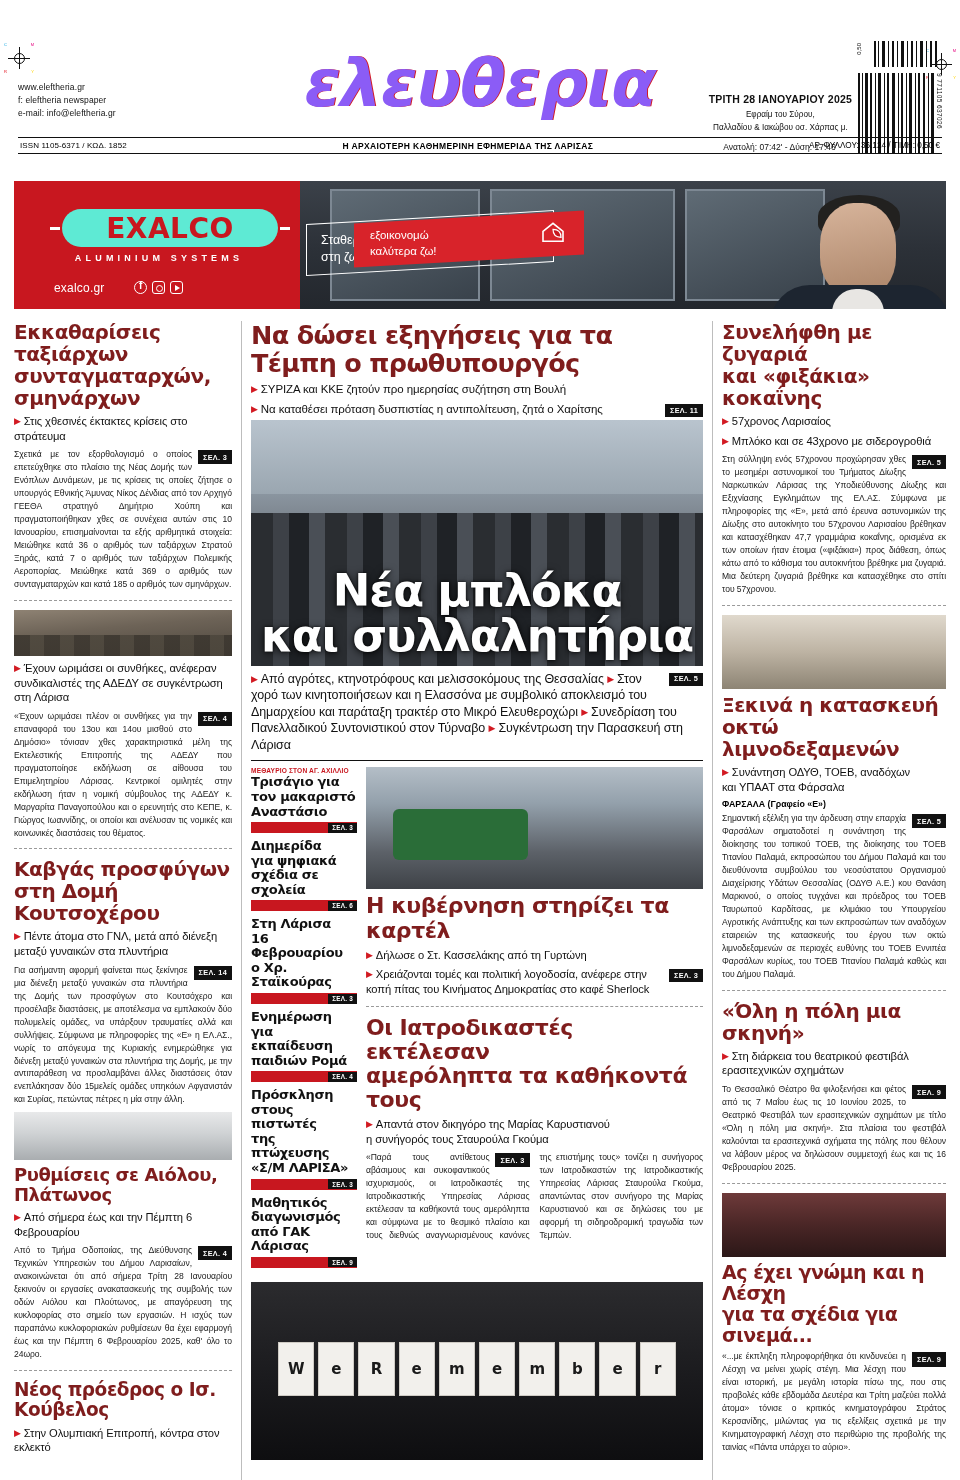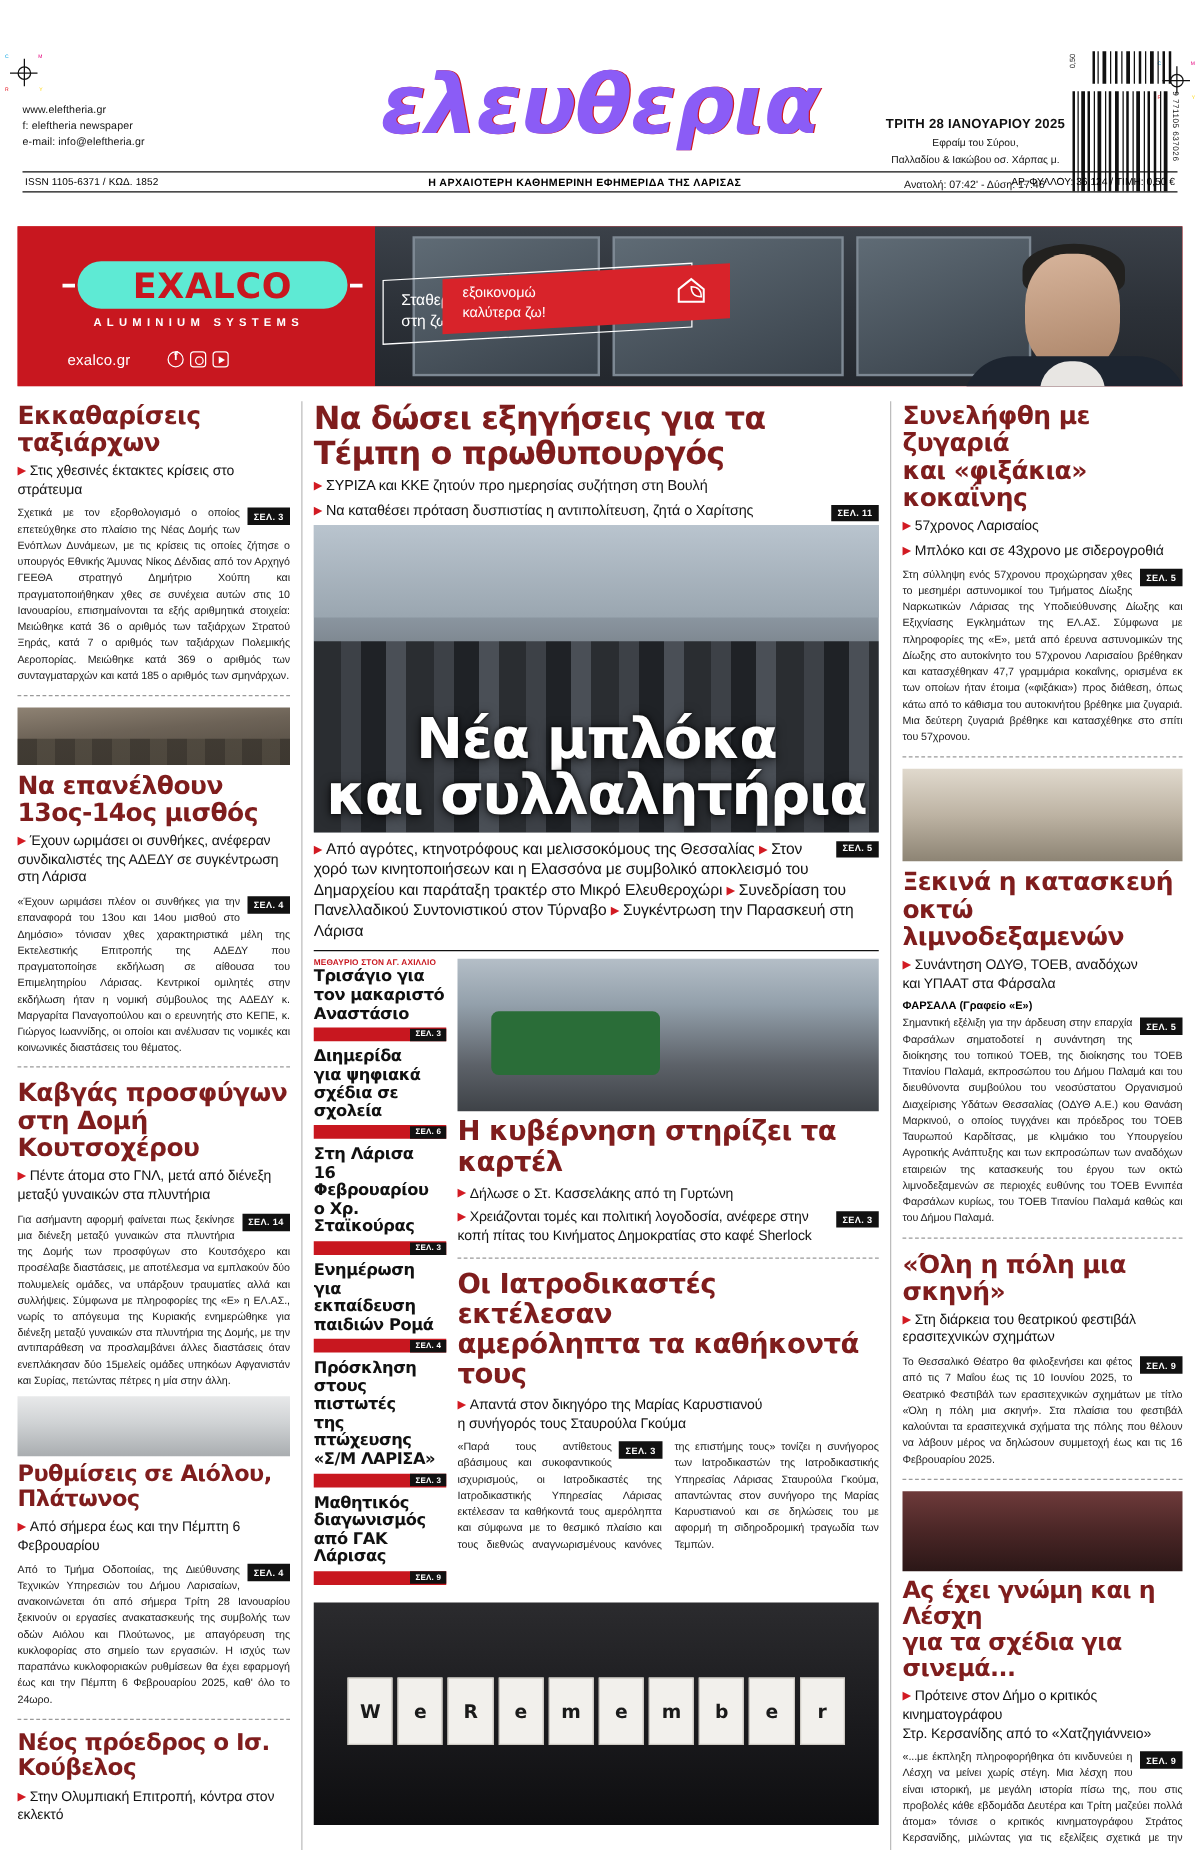--- a/index.html
+++ b/index.html
@@ -418,37 +418,34 @@
     </div>
   </div>
 
   <div class="cols">
 
     <div class="col col-left">
 
       <div>
         <h2 class="hl">
           <span>Εκκαθαρίσεις ταξιάρχων</span><br>
+          <span>συνταγματαρχών, σμηνάρχων</span>
         </h2>
         <div class="sub">
           <span class="bt">▶</span><span>Στις χθεσινές έκτακτες κρίσεις στο στράτευμα</span>
         </div>
         <div class="body">
           <span class="pageref">ΣΕΛ. 3</span>
           <span>Σχετικά με τον εξορθολογισμό ο οποίος επετεύχθηκε στο πλαίσιο της Νέας Δομής των Ενόπλων Δυνάμεων, με τις κρίσεις τις οποίες ζήτησε ο υπουργός Εθνικής Άμυνας Νίκος Δένδιας από τον Αρχηγό ΓΕΕΘΑ στρατηγό Δημήτριο Χούπη και πραγματοποιήθηκαν χθες σε συνέχεια αυτών στις 10 Ιανουαρίου, επισημαίνονται τα εξής αριθμητικά στοιχεία: Μειώθηκε κατά 36 ο αριθμός των ταξιάρχων Στρατού Ξηράς, κατά 7 ο αριθμός των ταξιάρχων Πολεμικής Αεροπορίας. Μειώθηκε κατά 369 ο αριθμός των συνταγματαρχών και κατά 185 ο αριθμός των σμηνάρχων.</span>
         </div>
       </div>
       <div class="dashrule"></div>
 
       <div class="photo ph-meeting" style="height:46px;"></div>
       <div style="margin-top:5px;">
-        <h2 class="hl">
-          <span>Να επανέλθουν</span><br>
-          <span>13ος-14ος μισθός</span>
-        </h2>
         <div class="sub">
           <span class="bt">▶</span><span>Έχουν ωριμάσει οι συνθήκες, ανέφεραν</span><br>
           <span>συνδικαλιστές της ΑΔΕΔΥ σε συγκέντρωση στη Λάρισα</span>
         </div>
         <div class="body">
           <span class="pageref">ΣΕΛ. 4</span>
           <span>«Έχουν ωριμάσει πλέον οι συνθήκες για την επαναφορά του 13ου και 14ου μισθού στο Δημόσιο» τόνισαν χθες χαρακτηριστικά μέλη της Εκτελεστικής Επιτροπής της ΑΔΕΔΥ που πραγματοποίησε εκδήλωση σε αίθουσα του Επιμελητηρίου Λάρισας. Κεντρικοί ομιλητές στην εκδήλωση ήταν η νομική σύμβουλος της ΑΔΕΔΥ κ. Μαργαρίτα Παναγοπούλου και ο ερευνητής στο ΚΕΠΕ, κ. Γιώργος Ιωαννίδης, οι οποίοι και ανέλυσαν τις νομικές και κοινωνικές διαστάσεις του θέματος.</span>
         </div>
       </div>
       <div class="dashrule"></div>
@@ -699,24 +696,20 @@
         </div>
       </div>
       <div class="dashrule"></div>
 
       <div class="photo ph-theatre" style="height:64px;"></div>
       <div style="margin-top:5px;">
         <h2 class="hl" style="font-size:19px;">
           <span>Ας έχει γνώμη και η Λέσχη</span><br>
           <span>για τα σχέδια για σινεμά...</span>
         </h2>
-        <div class="sub">
-          <span class="bt">▶</span><span>Πρότεινε στον Δήμο ο κριτικός κινηματογράφου</span><br>
-          <span>Στρ. Κερσανίδης από το «Χατζηγιάννειο»</span>
-        </div>
         <div class="body">
           <span class="pageref">ΣΕΛ. 9</span>
           <span>«...με έκπληξη πληροφορήθηκα ότι κινδυνεύει η Λέσχη να μείνει χωρίς στέγη. Μια λέσχη που είναι ιστορική, με μεγάλη ιστορία πίσω της, που στις προβολές κάθε εβδομάδα Δευτέρα και Τρίτη μαζεύει πολλά άτομα» τόνισε ο κριτικός κινηματογράφου Στράτος Κερσανίδης, μιλώντας για τις εξελίξεις σχετικά με την Κινηματογραφική Λέσχη στο περιθώριο της προβολής της ταινίας «Πάντα υπάρχει το αύριο».</span>
         </div>
       </div>
 
     </div>
   </div>
 </div>
 

